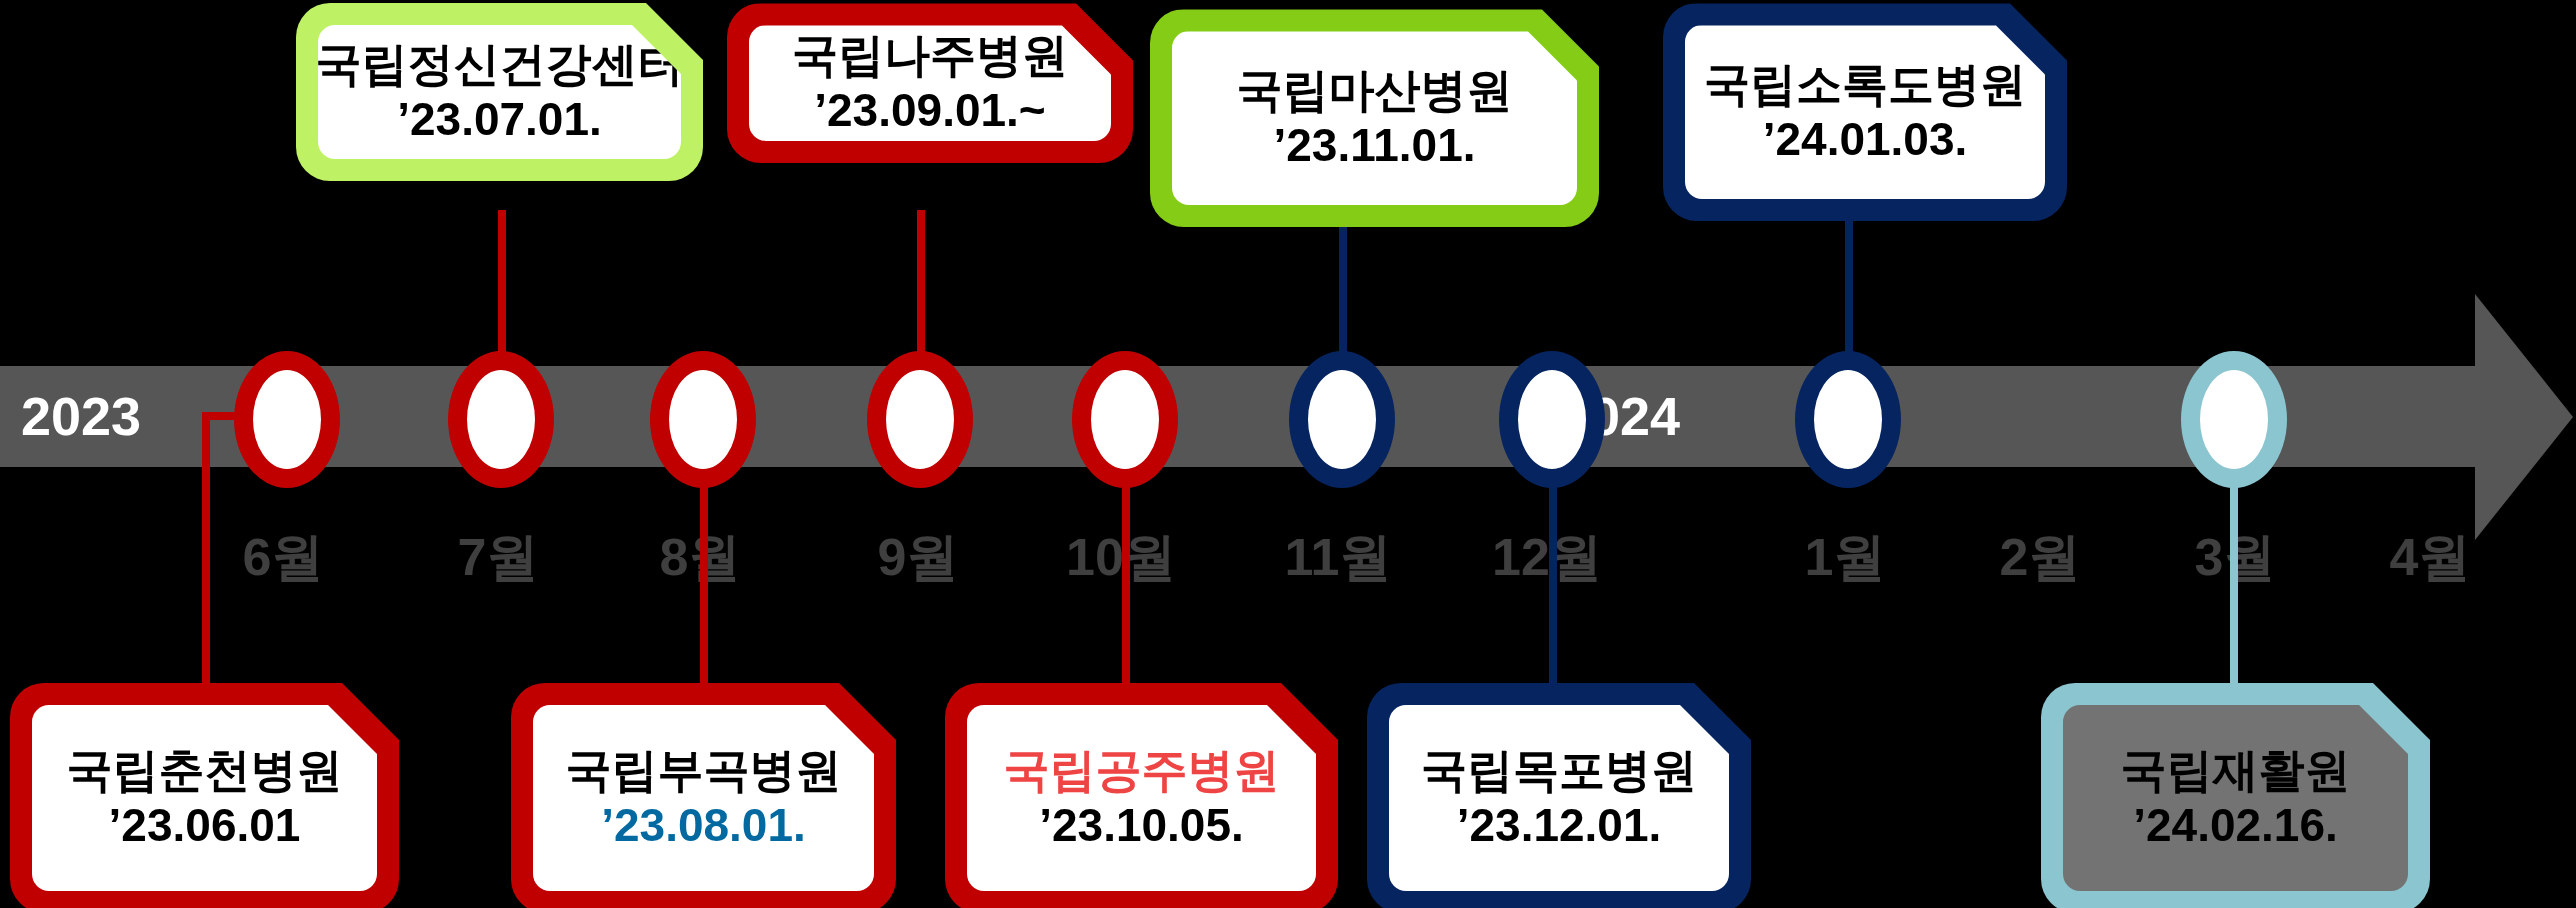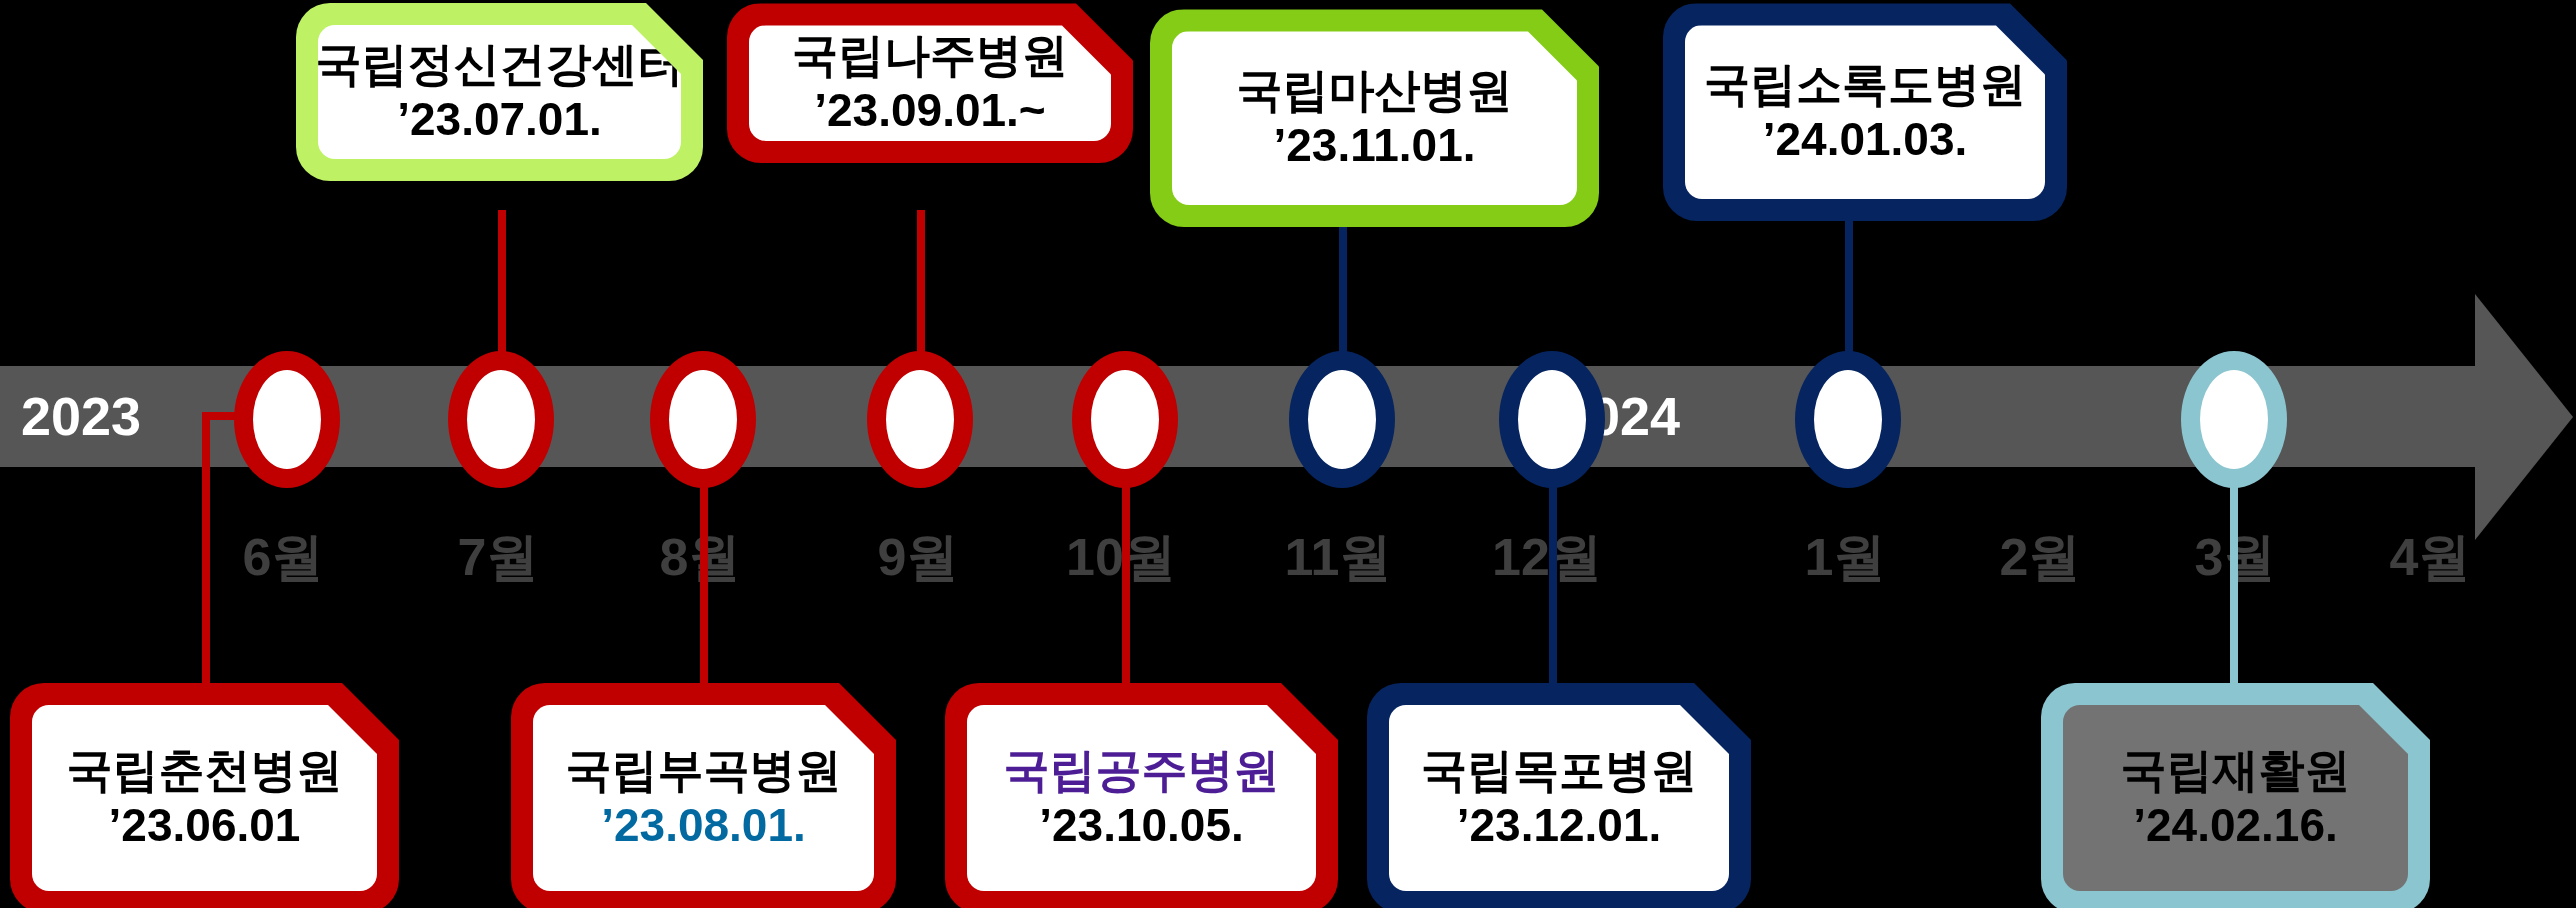--- a/index.html
+++ b/index.html
@@ -102,21 +102,21 @@
         </div>
       </div>
       <div class="mbox" style="left: 727px; top: 3.4px; width: 406px; height: 160px; background: rgb(192, 0, 0);">
         <div class="mbox-inner" style="background: rgb(255, 255, 255);">
           <div class="mbox-title" style="color: rgb(0, 0, 0);">국립나주병원</div>
           <div class="mbox-date" style="color: rgb(0, 0, 0);">’23.09.01.~</div>
         </div>
       </div>
       <div class="mbox" style="left: 945px; top: 683px; width: 393px; height: 230px; background: rgb(192, 0, 0);">
         <div class="mbox-inner" style="background: rgb(255, 255, 255);">
-          <div class="mbox-title" style="color: #4c1d95; text-align: center;">국립공주병원</div>
+          <div class="mbox-title" style="color: #ef4444; text-align: center;">국립공주병원</div>
           <div class="mbox-date" style="color: rgb(0, 0, 0);">’23.10.05.</div>
         </div>
       </div>
       <div class="mbox" style="left: 1150px; top: 3.4px; width: 449px; height: 218px; background: #84cc16; margin-top: 6px;">
         <div class="mbox-inner" style="background: rgb(255, 255, 255);">
           <div class="mbox-title" style="color: rgb(0, 0, 0);">국립마산병원</div>
           <div class="mbox-date" style="color: rgb(0, 0, 0);">’23.11.01.</div>
         </div>
       </div>
       <div class="mbox" style="left: 1367px; top: 683px; width: 384px; height: 230px; background: rgb(6, 37, 96);">

